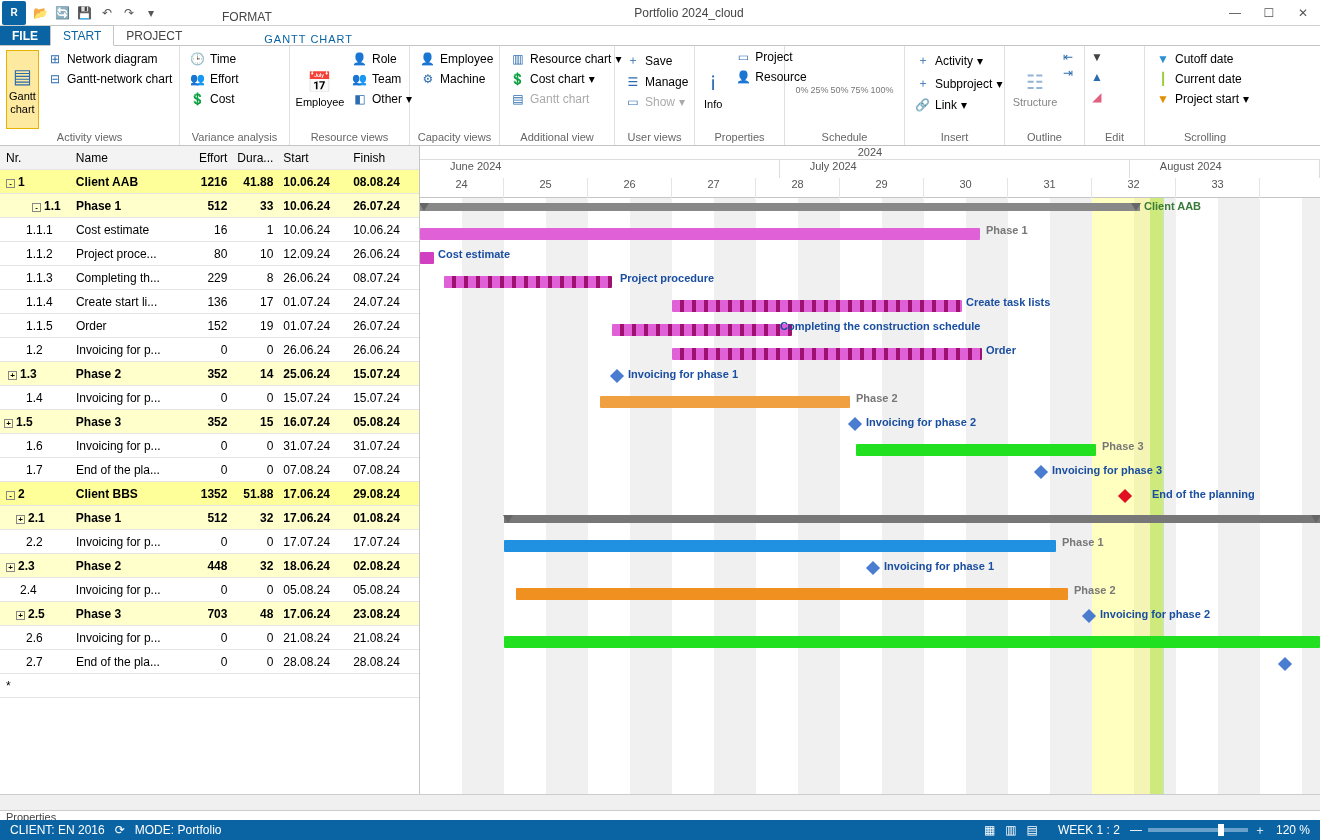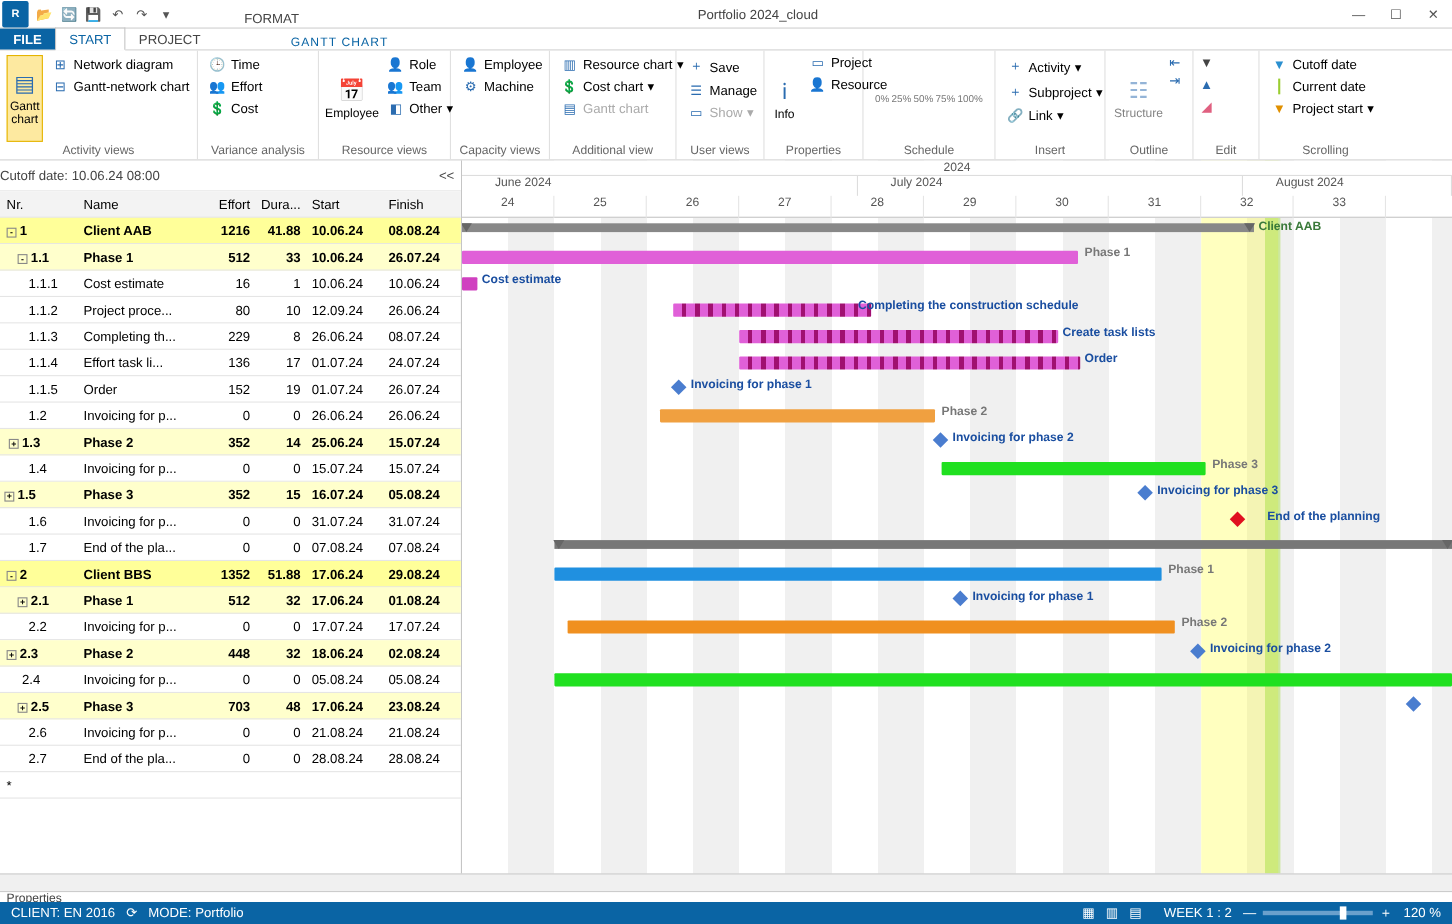--- a/index.html
+++ b/index.html
@@ -306,44 +306,40 @@
       <div class="small-btn"><span class="ic" style="color:#e09000">▼</span><span>Project start</span> ▾</div>
     </div>
       </div>
     <div class="grp-label">Scrolling</div>
   </div>
 </div>
 
 <div class="main">
 
   <div class="left-pane">
-    <div class="cutoff-row">
-      <span>Cutoff date: 10.06.24 08:00</span>
-      <span style="margin-left:auto;padding-right:6px;cursor:pointer">&lt;&lt;</span>
-    </div>
     <div class="tbl">
       <div class="thead">
         <div class="col-nr">Nr.</div>
         <div class="col-name">Name</div>
         <div class="col-effort">Effort</div>
         <div class="col-dur">Dura...</div>
         <div class="col-start">Start</div>
         <div class="col-finish">Finish</div>
       </div>
       <div id="tbody">
           <div class="trow l0">
             <div class="col-nr" style="padding-left:6px"><span class="toggle">-</span>1</div>
             <div class="col-name">Client AAB</div>
             <div class="col-effort">1216</div>
             <div class="col-dur">41.88</div>
             <div class="col-start">10.06.24</div>
             <div class="col-finish">08.08.24</div>
           </div>
           <div class="trow l1">
-            <div class="col-nr" style="padding-left:16px"><span class="toggle">-</span>1.1</div>
+            <div class="col-nr" style="padding-left:32px"><span class="toggle">-</span>1.1</div>
             <div class="col-name">Phase 1</div>
             <div class="col-effort">512</div>
             <div class="col-dur">33</div>
             <div class="col-start">10.06.24</div>
             <div class="col-finish">26.07.24</div>
           </div>
           <div class="trow">
             <div class="col-nr" style="padding-left:26px">1.1.1</div>
             <div class="col-name">Cost estimate</div>
             <div class="col-effort">16</div>
@@ -362,21 +358,21 @@
           <div class="trow">
             <div class="col-nr" style="padding-left:26px">1.1.3</div>
             <div class="col-name">Completing th...</div>
             <div class="col-effort">229</div>
             <div class="col-dur">8</div>
             <div class="col-start">26.06.24</div>
             <div class="col-finish">08.07.24</div>
           </div>
           <div class="trow">
             <div class="col-nr" style="padding-left:26px">1.1.4</div>
-            <div class="col-name">Effort task li...</div>
+            <div class="col-name">Create start li...</div>
             <div class="col-effort">136</div>
             <div class="col-dur">17</div>
             <div class="col-start">01.07.24</div>
             <div class="col-finish">24.07.24</div>
           </div>
           <div class="trow">
             <div class="col-nr" style="padding-left:26px">1.1.5</div>
             <div class="col-name">Order</div>
             <div class="col-effort">152</div>
             <div class="col-dur">19</div>
@@ -532,26 +528,30 @@
         </div>
         <div class="grow">
           <div class="bar" style="left: 0px; width: 560px; background: rgb(224, 96, 216);"></div>
           <div class="bar-label" style="left: 566px; color: rgb(119, 119, 119);">Phase 1</div>
         </div>
         <div class="grow">
           <div class="bar" style="left: 0px; width: 14px; background: rgb(208, 64, 192);"></div>
           <div class="bar-label" style="left: 18px;">Cost estimate</div>
         </div>
         <div class="grow">
+          <div class="bar" style="left: 24px; width: 168px; background: repeating-linear-gradient(90deg, rgb(224, 96, 216) 0px, rgb(224, 96, 216) 8px, rgb(160, 16, 112) 8px, rgb(160, 16, 112) 12px);"></div>
+          <div class="bar-label" style="left: 200px;">Project procedure</div>
+        </div>
+        <div class="grow">
+          <div class="bar" style="left: 252px; width: 290px; background: repeating-linear-gradient(90deg, rgb(224, 96, 216) 0px, rgb(224, 96, 216) 8px, rgb(160, 16, 112) 8px, rgb(160, 16, 112) 12px);"></div>
+          <div class="bar-label" style="left: 546px;">Create task lists</div>
+        </div>
+        <div class="grow">
           <div class="bar" style="left: 192px; width: 180px; background: repeating-linear-gradient(90deg, rgb(224, 96, 216) 0px, rgb(224, 96, 216) 8px, rgb(160, 16, 112) 8px, rgb(160, 16, 112) 12px);"></div>
           <div class="bar-label" style="left: 360px;">Completing the construction schedule</div>
-        </div>
-        <div class="grow">
-          <div class="bar" style="left: 252px; width: 290px; background: repeating-linear-gradient(90deg, rgb(224, 96, 216) 0px, rgb(224, 96, 216) 8px, rgb(160, 16, 112) 8px, rgb(160, 16, 112) 12px);"></div>
-          <div class="bar-label" style="left: 546px;">Create task lists</div>
         </div>
         <div class="grow">
           <div class="bar" style="left: 252px; width: 310px; background: repeating-linear-gradient(90deg, rgb(224, 96, 216) 0px, rgb(224, 96, 216) 8px, rgb(160, 16, 112) 8px, rgb(160, 16, 112) 12px);"></div>
           <div class="bar-label" style="left: 566px;">Order</div>
         </div>
         <div class="grow">
           <div class="milestone" style="left: 192px;"></div>
           <div class="bar-label" style="left: 208px;">Invoicing for phase 1</div>
         </div>
         <div class="grow">

